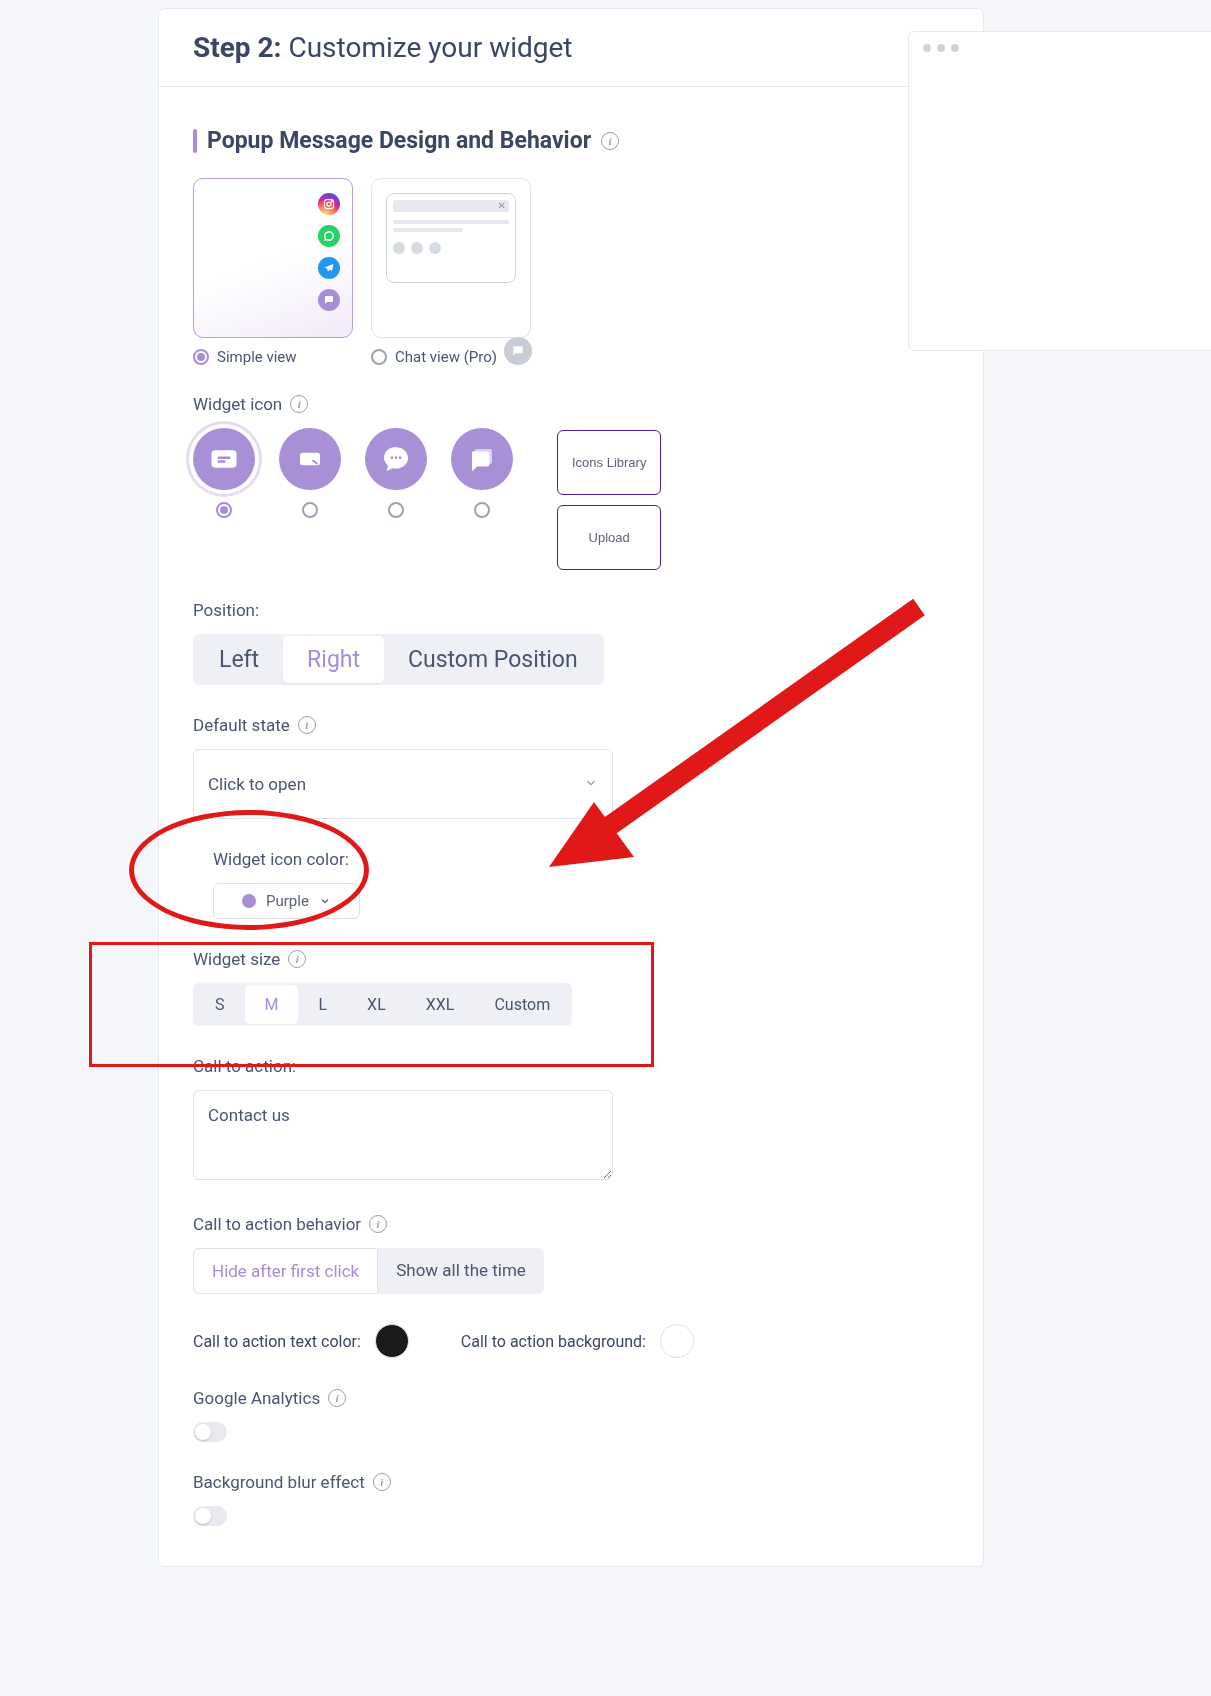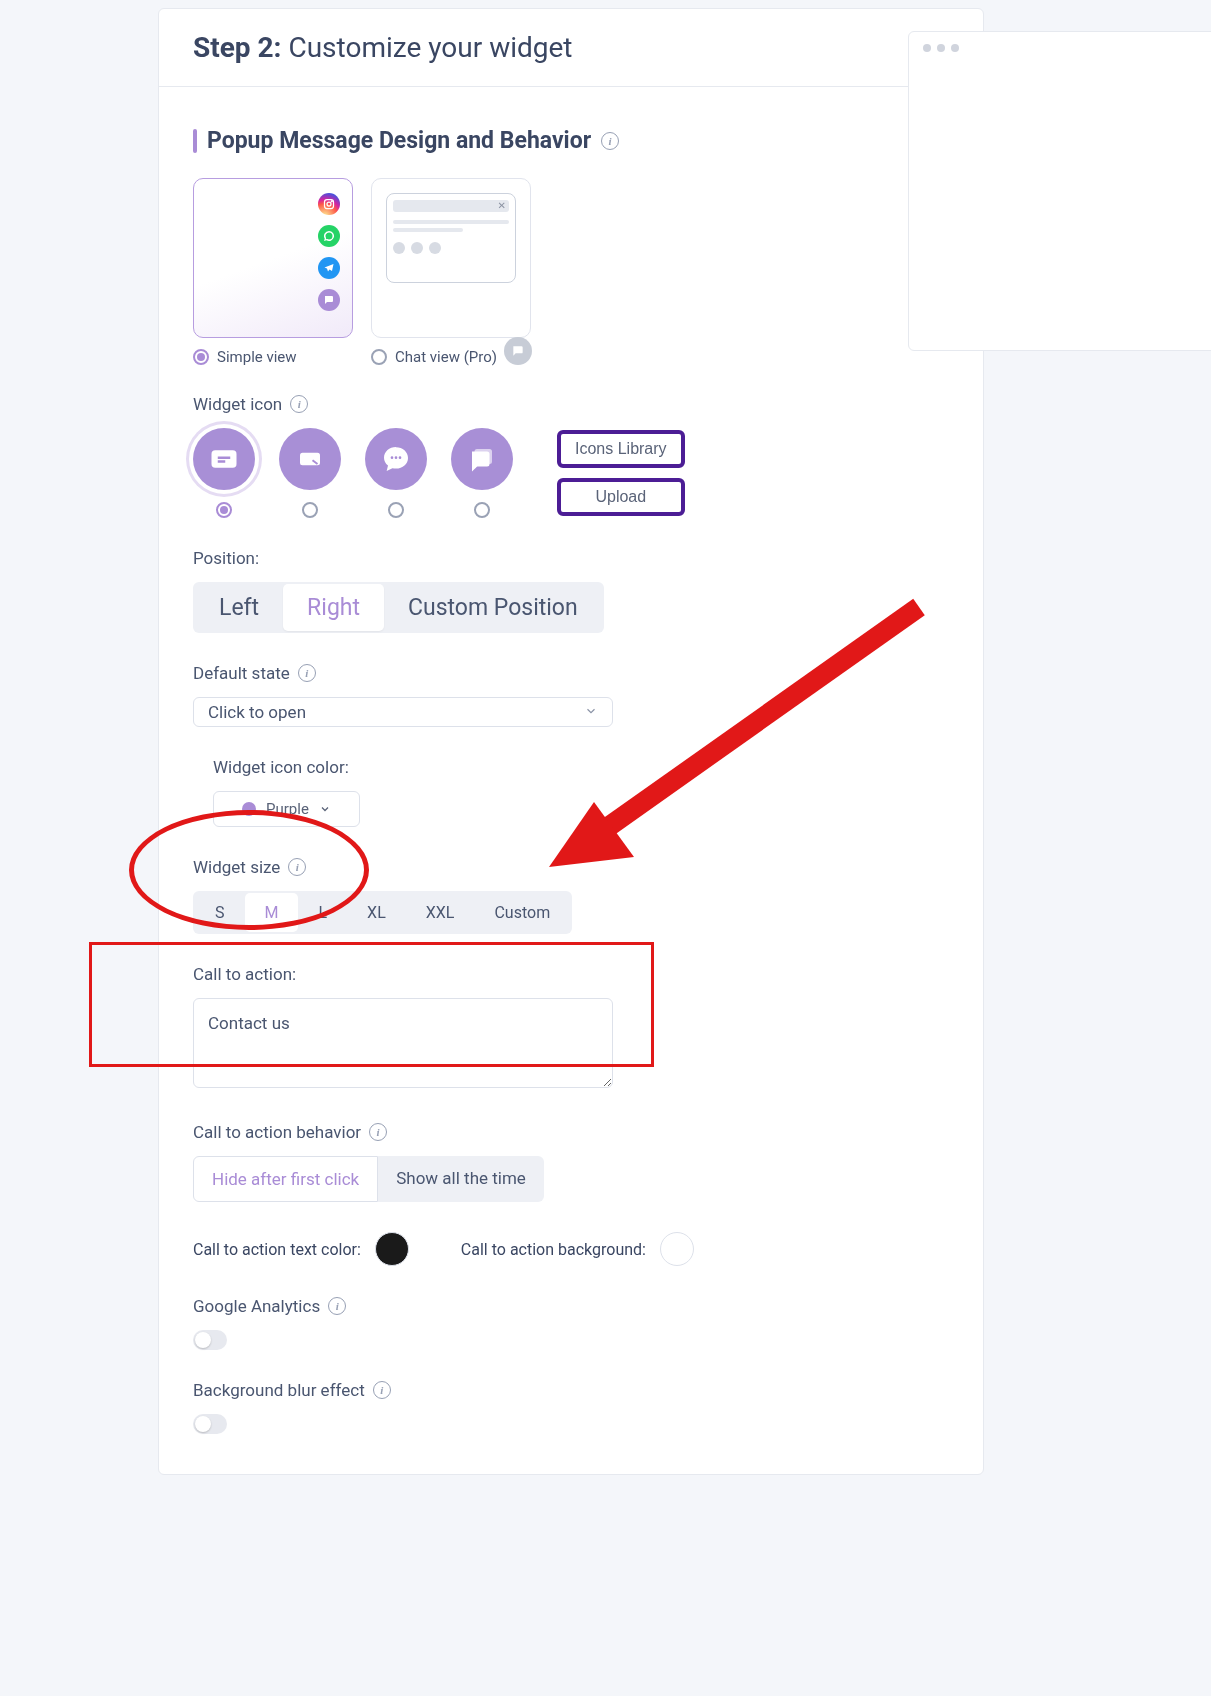--- a/index.html
+++ b/index.html
@@ -153,26 +153,26 @@
     .icon-circle {
       width: 62px; height: 62px; border-radius: 50%;
       background: #a88fd6;
       display:flex; align-items:center; justify-content:center;
     }
     .icon-choice.selected .icon-circle {
       box-shadow: 0 0 0 4px #fff, 0 0 0 7px #e5dcf3;
     }
     .icon-lib-buttons { display:flex; flex-direction:column; gap:10px; margin-left:20px; margin-top:2px;}
     .pill-btn {
-      border: 4px solid #4c1d95;
+      border: 1px solid #4c1d95;
       background:#fff;
       color:#5a6378;
       border-radius: 6px;
-      padding: 6px 14px;
-      font-size: 16px;
+      padding: 24px 14px;
+      font-size: 13px;
       cursor:pointer;
     }
     .seg-group {
       display:inline-flex;
       background: #eef0f5;
       border-radius: 6px;
       padding: 2px;
     }
     .seg-item {
       padding: 10px 24px;
@@ -183,21 +183,21 @@
     }
     .seg-item.active {
       background:#fff;
       color:#a98cd6;
       box-shadow: 0 1px 2px rgba(0,0,0,0.05);
     }
     .select-box {
       width: 420px;
       border: 1px solid #dde1ea;
       border-radius: 6px;
-      padding: 4px 14px;
+      padding: 24px 14px;
       background:#fff;
       display:flex; justify-content:space-between; align-items:center;
       font-size:17px;
       color:#4a5670;
       cursor:pointer;
     }
     .chev { color:#8a93a6; }
     .color-picker-btn {
       border: 1px solid #dde1ea;
       border-radius: 6px;

